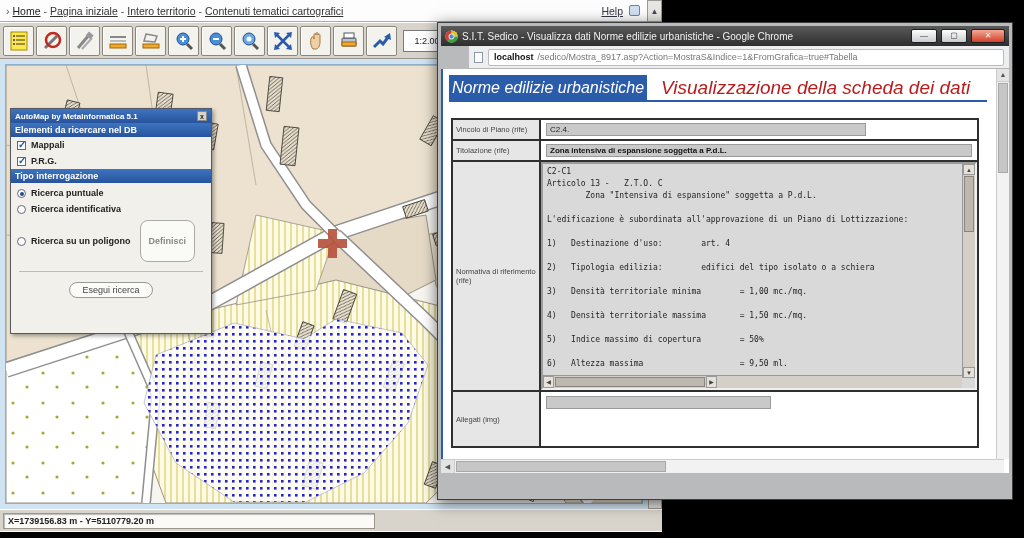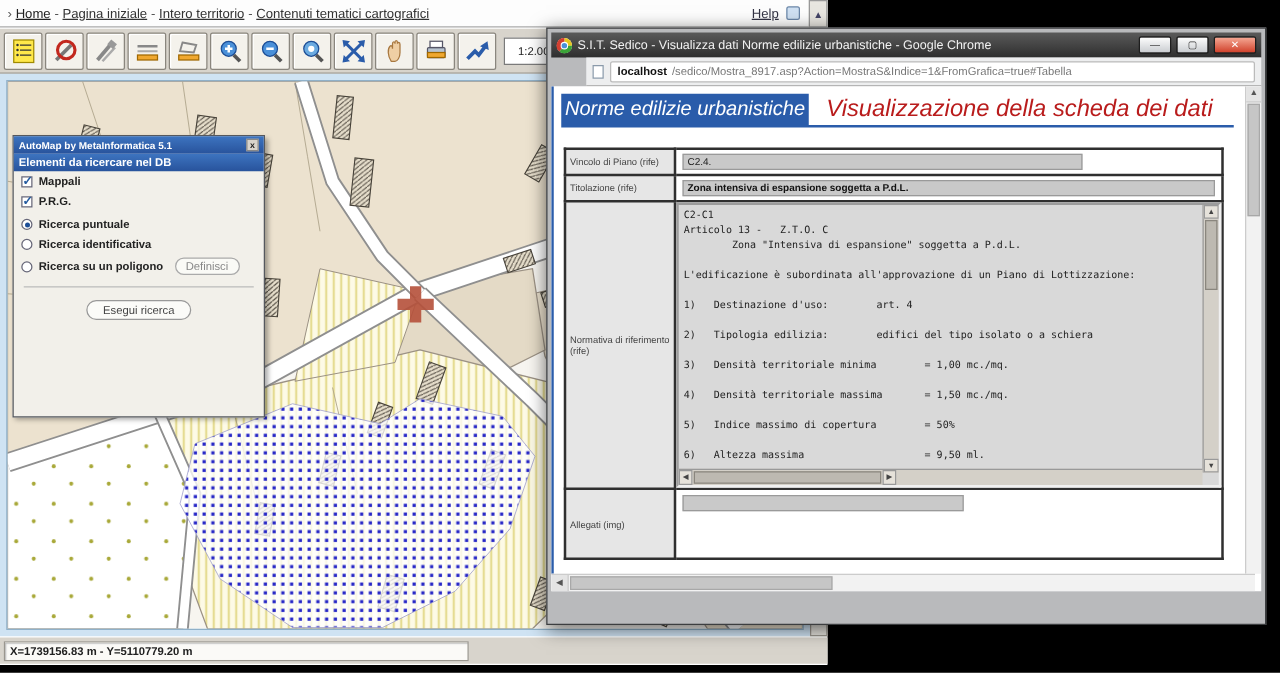--- a/index.html
+++ b/index.html
@@ -55,22 +55,22 @@
           display:flex; align-items:center; padding:0 4px; font-weight:bold; }
   .pbar.title { justify-content:space-between; }
   .pbar .x { width:10px; height:10px; background:#d8d4cc; border:1px solid #888;
              color:#222; font-size:7px; line-height:9px; text-align:center; cursor:pointer; }
   .prow { display:flex; align-items:center; gap:5px; padding:3px 6px; color:#222; font-weight:bold; }
   .cbx { width:9px; height:9px; background:#fff; border:1px solid #667; position:relative; }
   .cbx.on::after { content:"✓"; position:absolute; left:0; top:-3px; color:#235a9e; font-size:10px; }
   .rad { width:9px; height:9px; border-radius:50%; background:#fff; border:1px solid #667; position:relative; }
   .rad.on::after { content:""; position:absolute; left:2px; top:2px; width:4px; height:4px;
                    border-radius:50%; background:#1d4e96; }
-  .chip { margin-left:4px; padding:1px 8px; border:1px solid #aaa; border-radius:8px;
-          background:#fafaf6; color:#888; font-weight:normal; cursor:pointer; }
+  .chip { margin-left:4px; padding:15px 8px; border:1px solid #aaa; border-radius:8px;
+          background:#fafaf6; color:#888; font-weight:bold; cursor:pointer; }
   #panel hr { border:none; border-top:1px solid #bbb; margin:6px 8px; }
   #exec-btn { display:block; margin:10px auto 0; padding:2px 12px; border:1px solid #999;
           border-radius:9px; background:#fbfbf8; color:#444; font-size:9px; cursor:pointer; }
 
   
   #statusbar { position:absolute; left:0; top:510px; width:662px; height:21px; background:#d8d4cc;
                display:flex; align-items:center; padding:0 3px; gap:3px; }
   .sfield { height:16px; background:#fbfaf7; border:1px solid #9a968e;
             box-shadow:inset 1px 1px 1px #bbb; font-size:9px; color:#222;
             display:flex; align-items:center; padding:0 4px; white-space:nowrap; overflow:hidden; }
@@ -386,20 +386,23 @@
       <span>Elementi da ricercare nel DB</span>
     </div>
     <div class="prow">
       <span class="cbx on"></span>
       <span>Mappali</span>
     </div>
     <div class="prow">
       <span class="cbx on"></span>
       <span>P.R.G.</span>
     </div>
+    <div class="pbar">
+      <span>Tipo interrogazione</span>
+    </div>
     <div class="prow" style="margin-top:2px;">
       <span class="rad on"></span>
       <span>Ricerca puntuale</span>
     </div>
     <div class="prow">
       <span class="rad"></span>
       <span>Ricerca identificativa</span>
     </div>
     <div class="prow">
       <span class="rad"></span>

